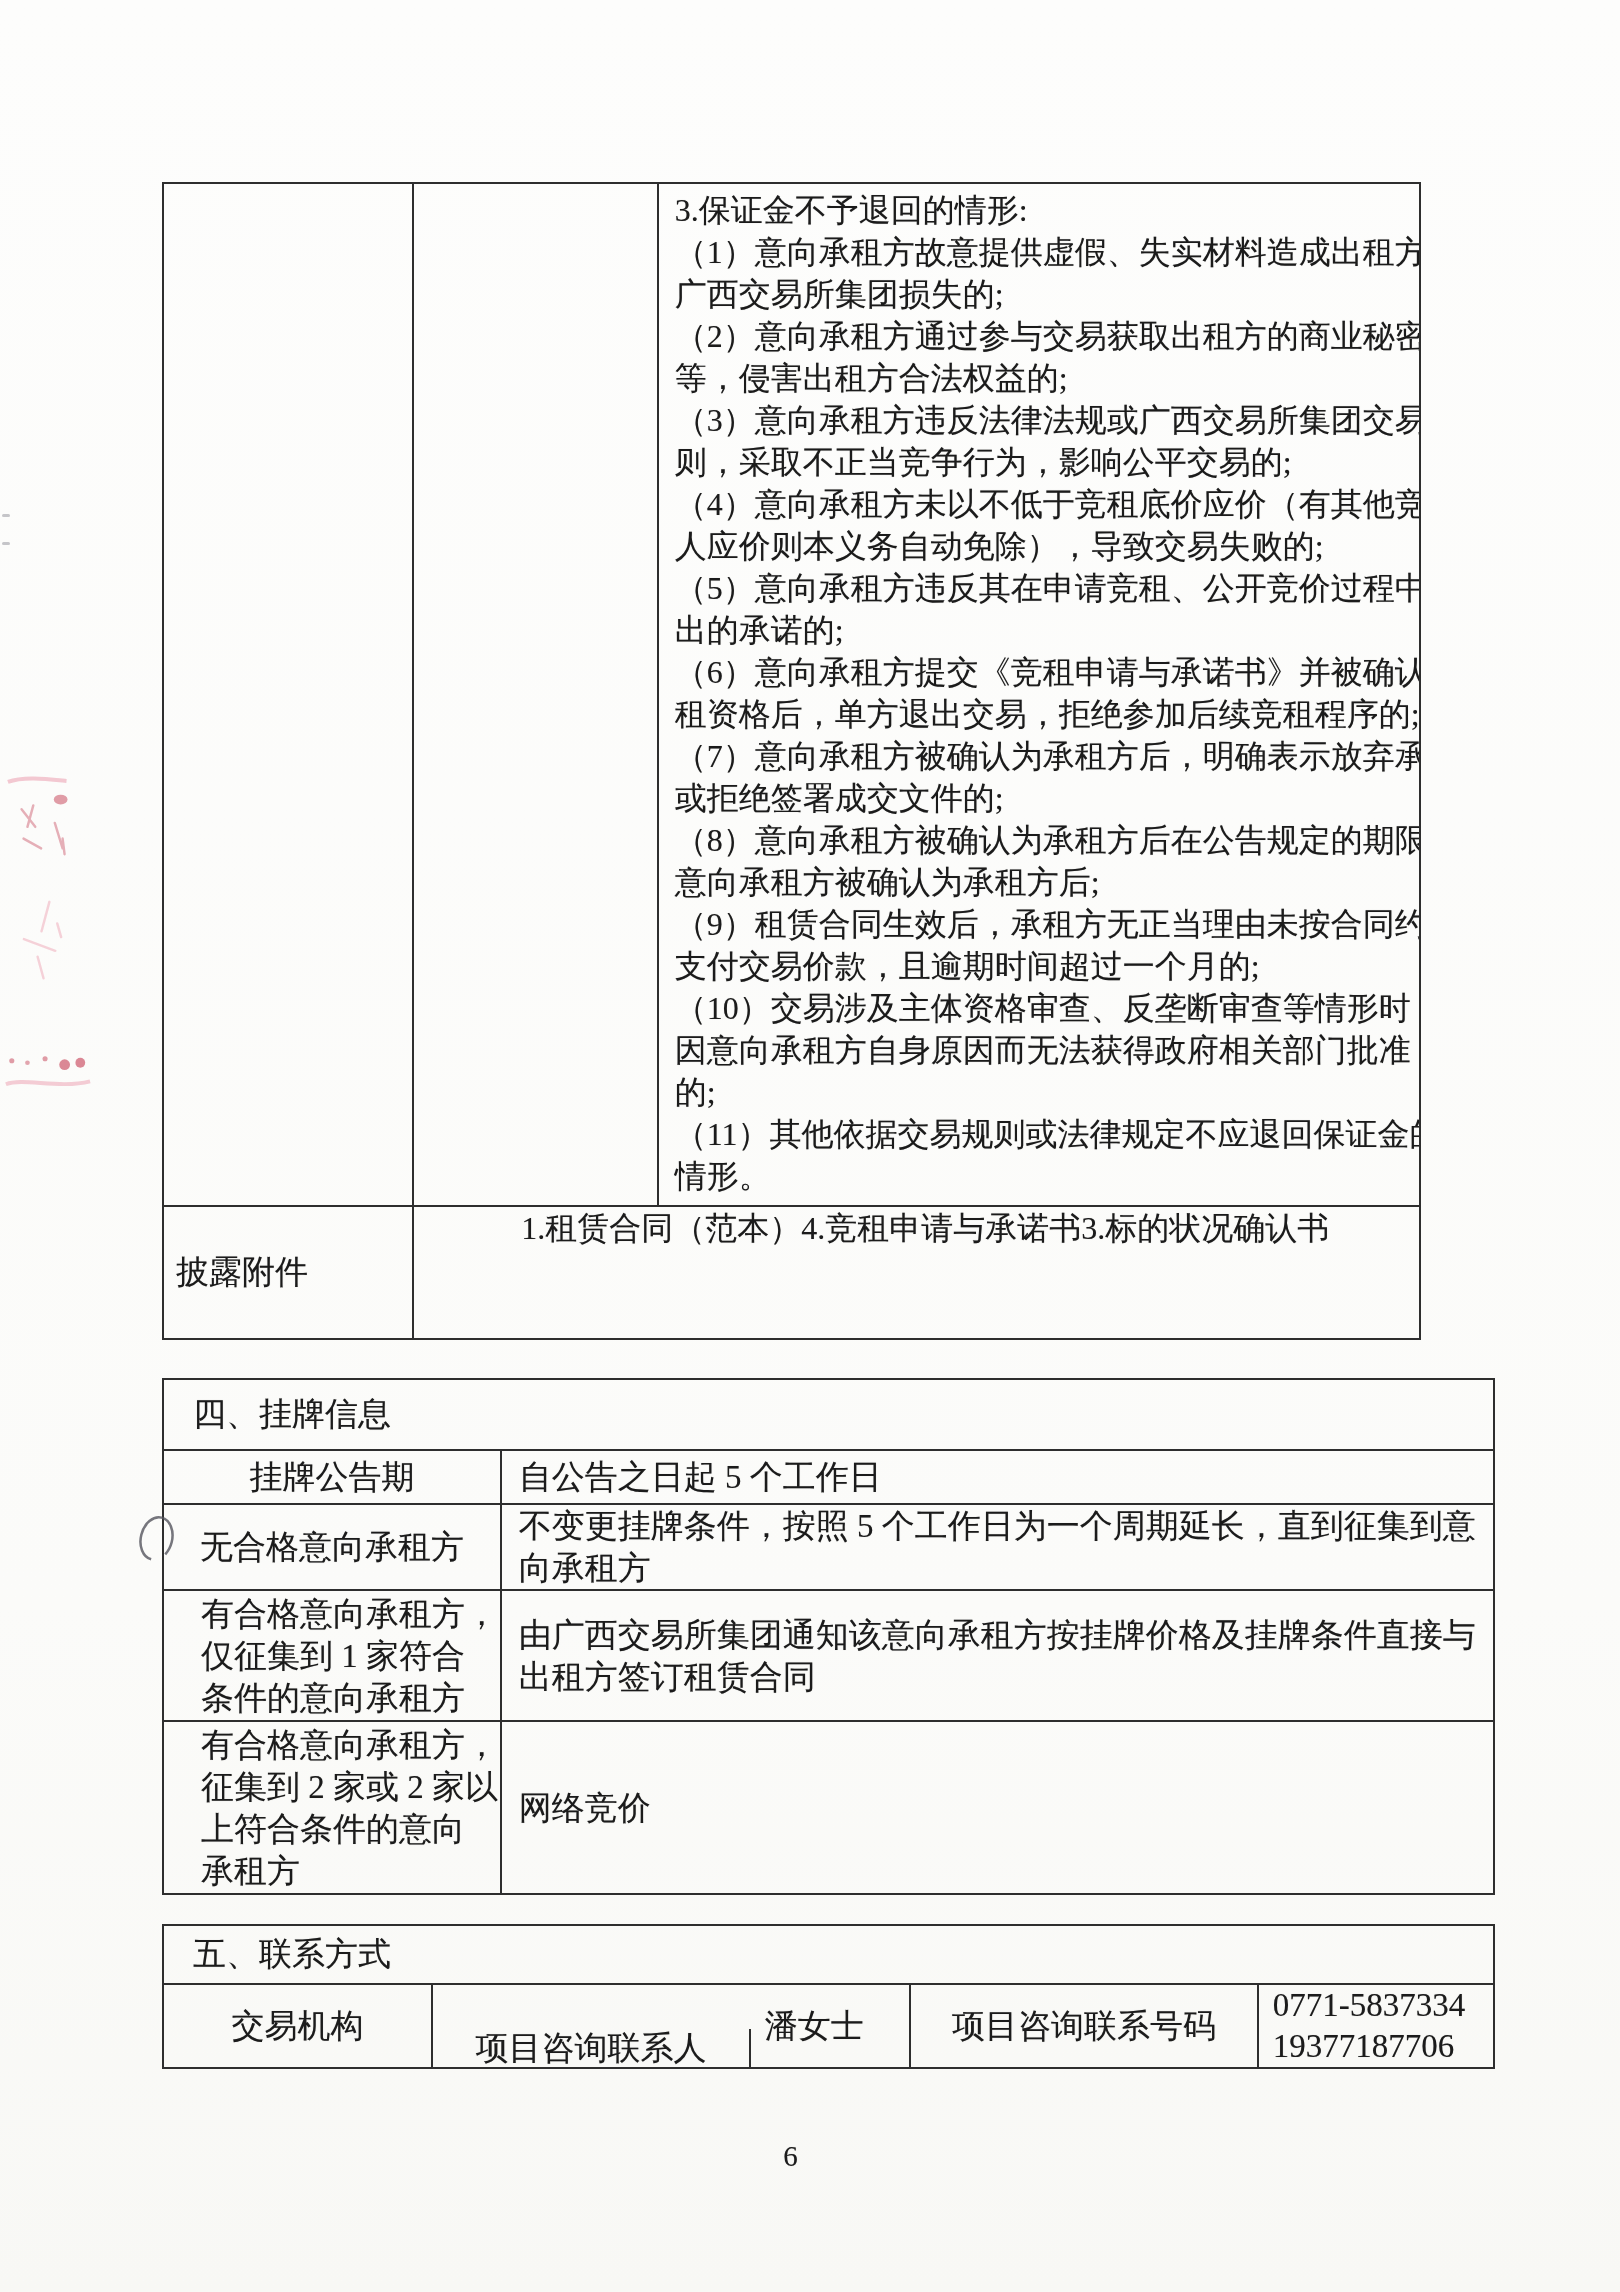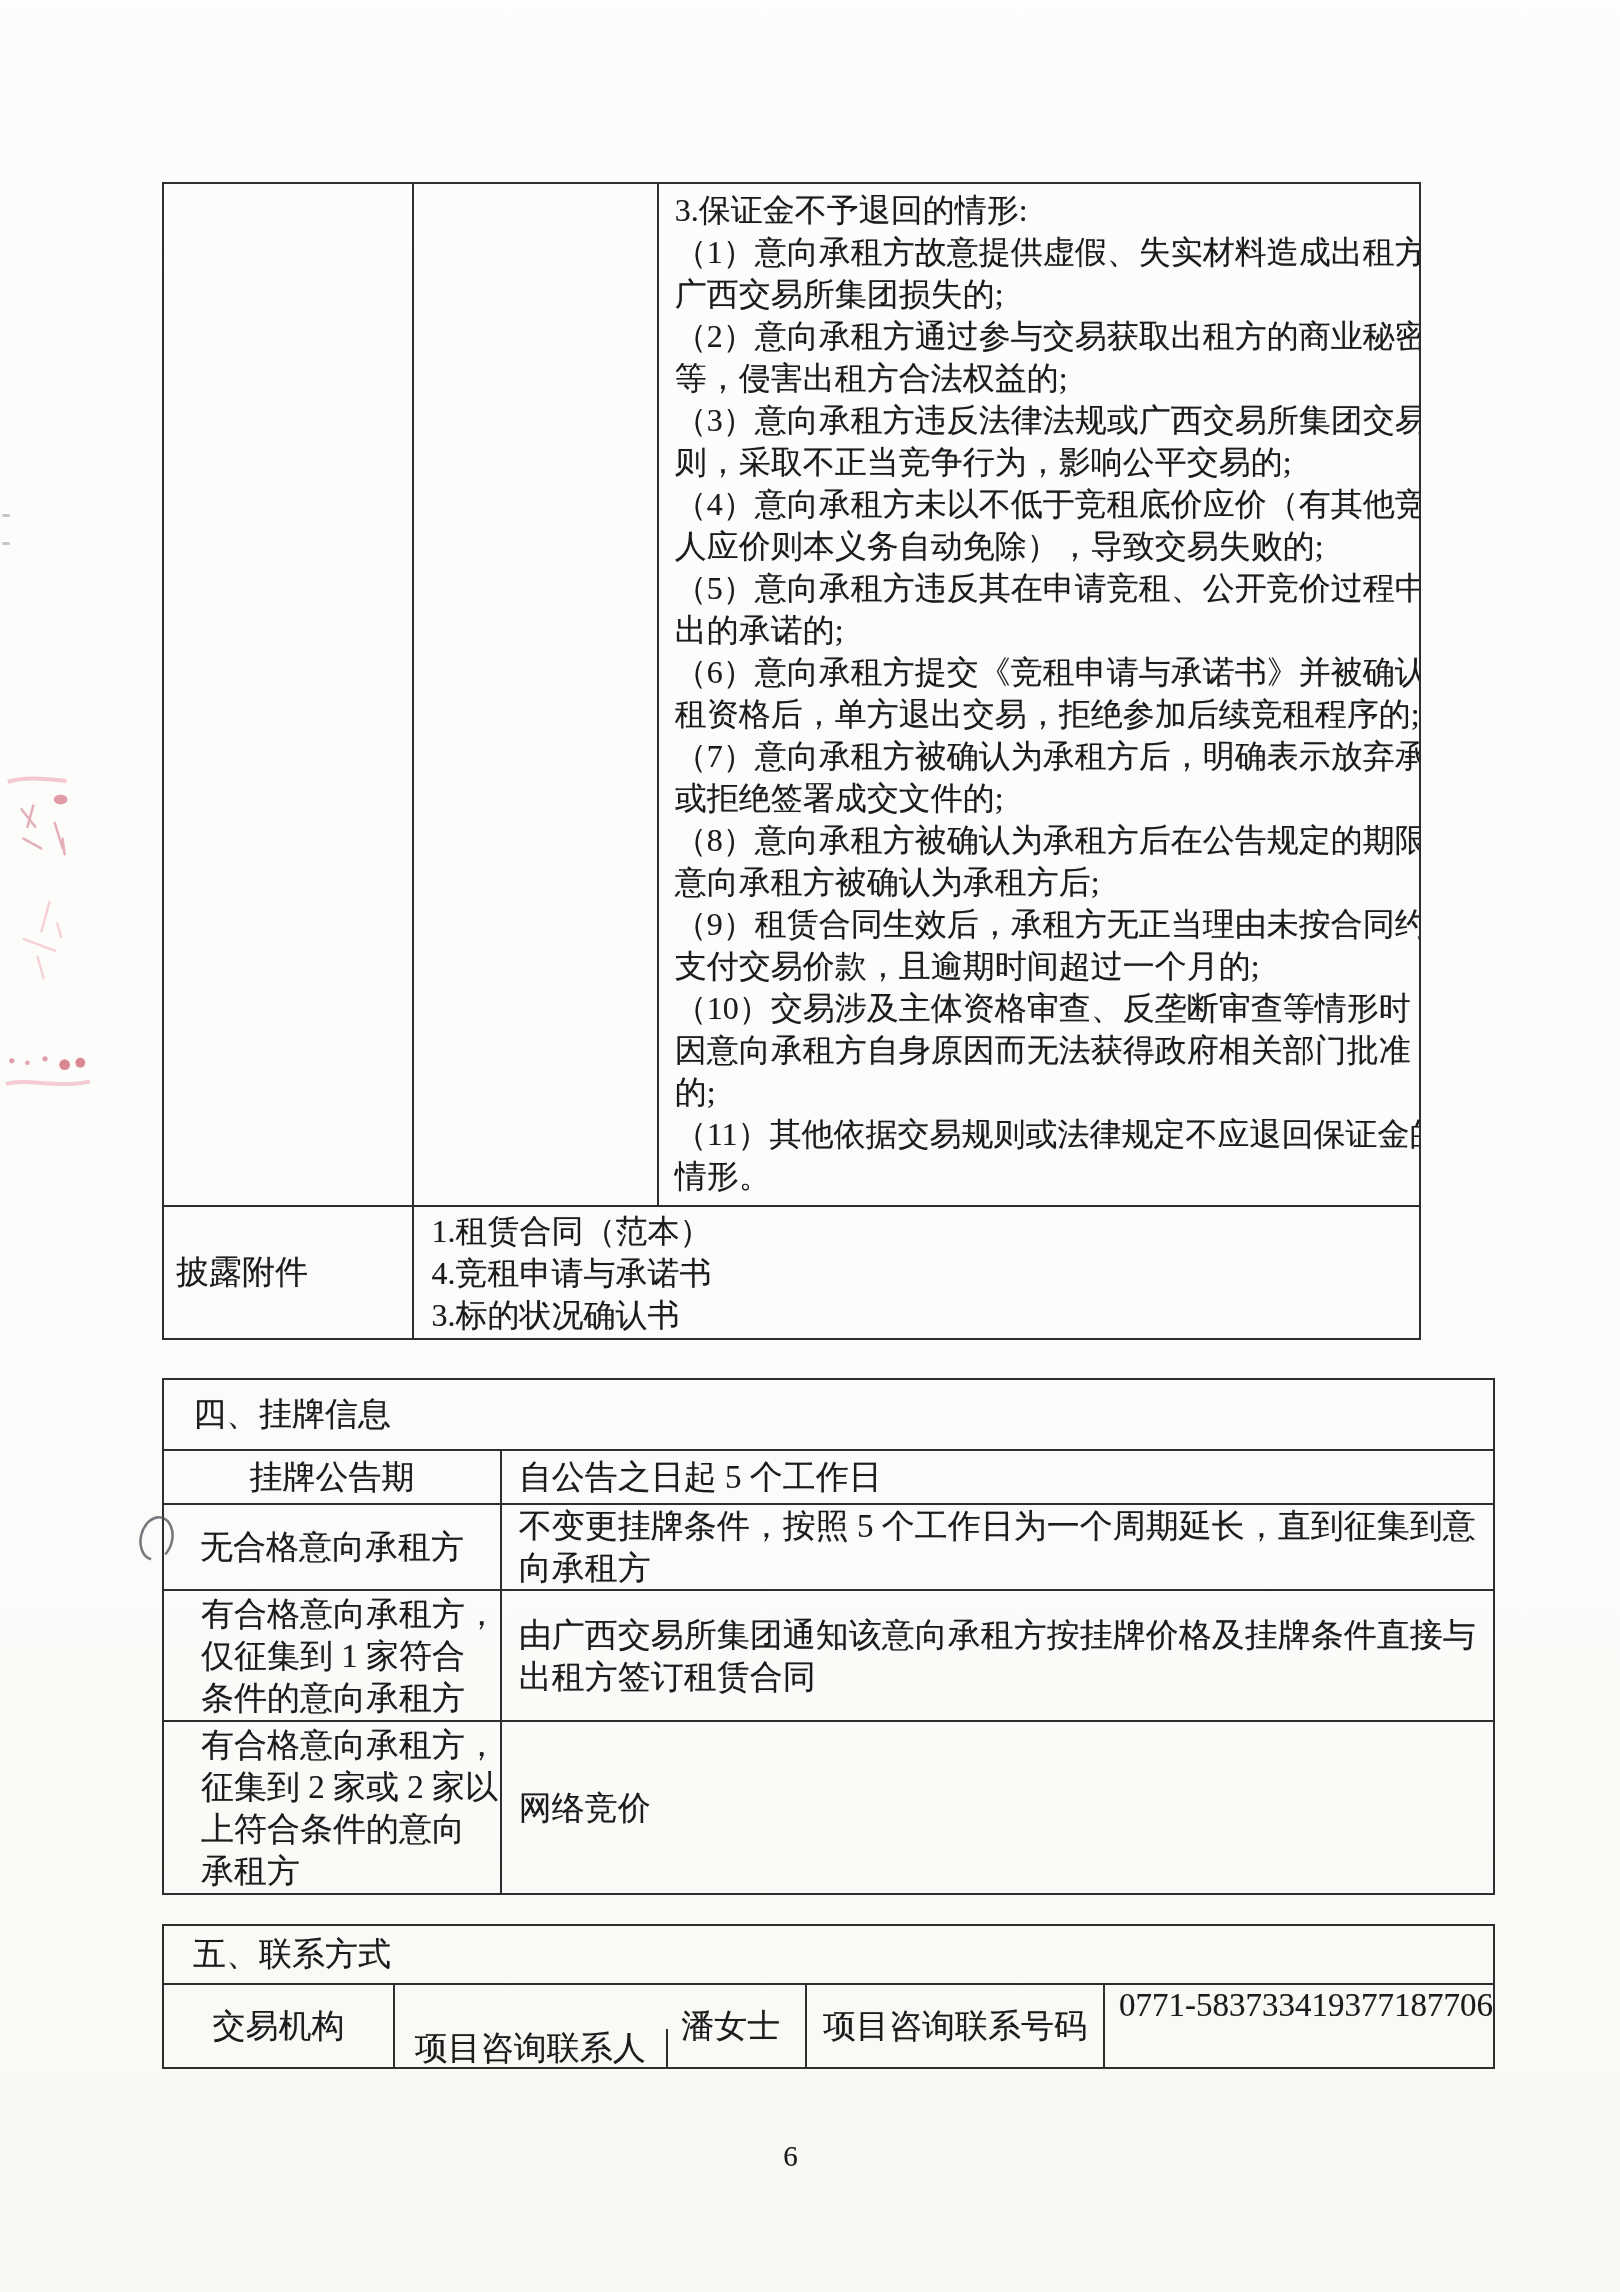--- a/index.html
+++ b/index.html
@@ -25,21 +25,21 @@
 
   
   .t1{left:162px;top:182px;width:1259px;}
   .t1-row1{display:flex;height:1021px;}
   .t1-c1{width:250px;border-right:2px solid var(--border);}
   .t1-c2{width:245px;border-right:2px solid var(--border);}
   .t1-c3{flex:1;padding:4.9px 7.8px 0 15.7px;font-size:32px;overflow:hidden;}
   .t1-row2{display:flex;height:133px;border-top:2px solid var(--border);}
   .t1-r2label{width:250px;border-right:2px solid var(--border);
     display:flex;align-items:center;padding-left:12px;font-size:33px;}
-  .t1-r2content{flex:1;display:flex;flex-direction:column;justify-content:center;
+  .t1-r2content{flex:1;display:flex;flex-direction:row;justify-content:center;
     padding-left:17.6px;font-size:32px;}
 
   
   .t2{left:162px;top:1378px;width:1333px;font-size:33px;}
   .t2-header{height:69px;display:flex;align-items:center;padding-left:29px;}
   .t2-row{display:flex;border-top:2px solid var(--border);}
   .t2-label{width:338px;border-right:2px solid var(--border);
     display:flex;flex-direction:column;justify-content:center;}
   .t2-label.center .tl{text-align:center;}
   .t2-label.left{padding-left:37px;}
@@ -51,21 +51,21 @@
 
   
   .t3{left:162px;top:1924px;width:1333px;font-size:33px;}
   .t3-header{height:57px;display:flex;align-items:center;padding-left:29px;}
   .t3-row{display:flex;height:84px;border-top:2px solid var(--border);}
   .t3-cell{border-right:2px solid var(--border);display:flex;align-items:center;justify-content:center;}
   .t3-c1{width:269px;}
   .t3-c2{width:318px;margin-top:44px;}
   .t3-c3{width:160px;justify-content:flex-start;padding-left:13.7px;}
   .t3-c4{width:348px;}
-  .t3-c5{flex:1;border-right:none;flex-direction:row;align-items:flex-start;
+  .t3-c5{flex:1;border-right:none;flex-direction:column;align-items:flex-start;
     justify-content:center;padding-left:13.7px;}
   .t3-c5 .tl{line-height:41px;}
 
   
   .pagenum{position:absolute;left:0;right:39px;top:2140px;text-align:center;font-size:29px;}
 
   
   .artifact{position:absolute;pointer-events:none;}
   .tick{width:7.8px;height:2.9px;background:rgba(130,130,140,0.45);border-radius:2px;}
 </style>

